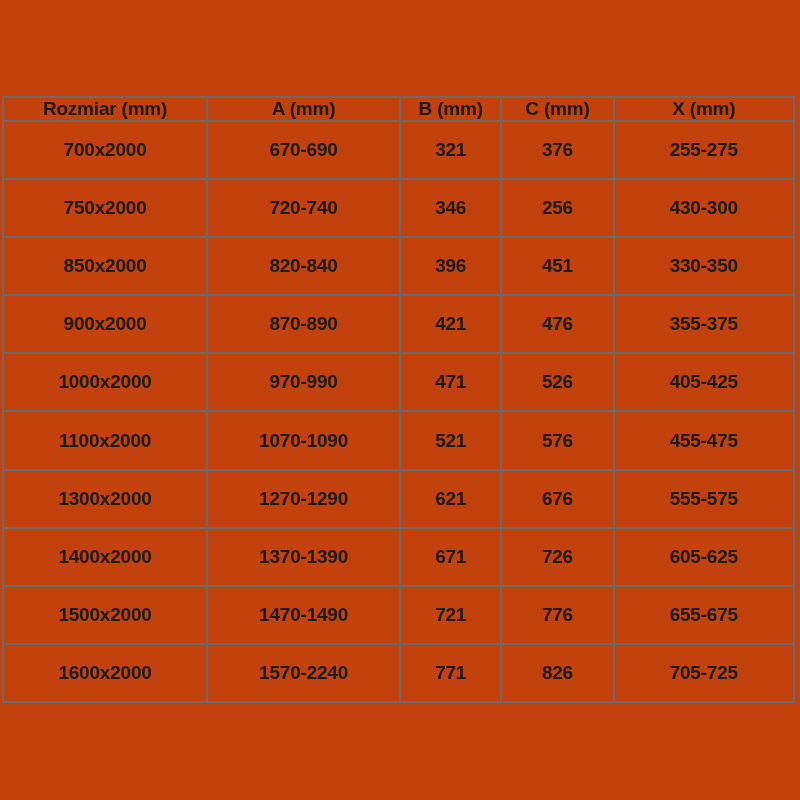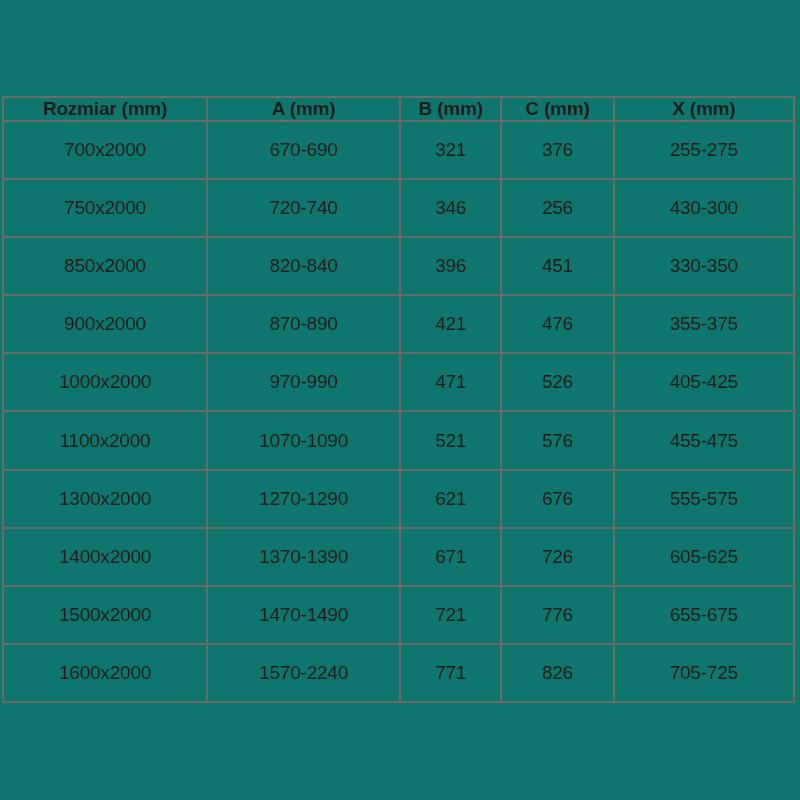--- a/index.html
+++ b/index.html
@@ -7,21 +7,21 @@
     padding: 0;
     width: 800px;
     height: 800px;
     background: #ffffff;
     font-family: "Liberation Sans", sans-serif;
   }
   .page {
     position: relative;
     width: 800px;
     height: 800px;
-    background: #0f766e;
+    background: #c2410c;
     overflow: hidden;
   }
   .table-wrap {
     position: absolute;
     left: 2px;
     top: 96px;
     width: 793px;
     height: 607px;
   }
   table.size-table {
@@ -39,21 +39,21 @@
     font-size: 19px;
     letter-spacing: -0.2px;
     padding: 0;
     overflow: hidden;
     white-space: nowrap;
   }
   table.size-table th {
     font-weight: 700;
   }
   table.size-table td {
-    font-weight: 400;
+    font-weight: 700;
   }
   col.c-rozmiar { width: 25.8%; }
   col.c-a       { width: 24.4%; }
   col.c-b       { width: 12.8%; }
   col.c-c       { width: 14.2%; }
   col.c-x       { width: 22.8%; }
 </style>
 </head>
 <body>
 

